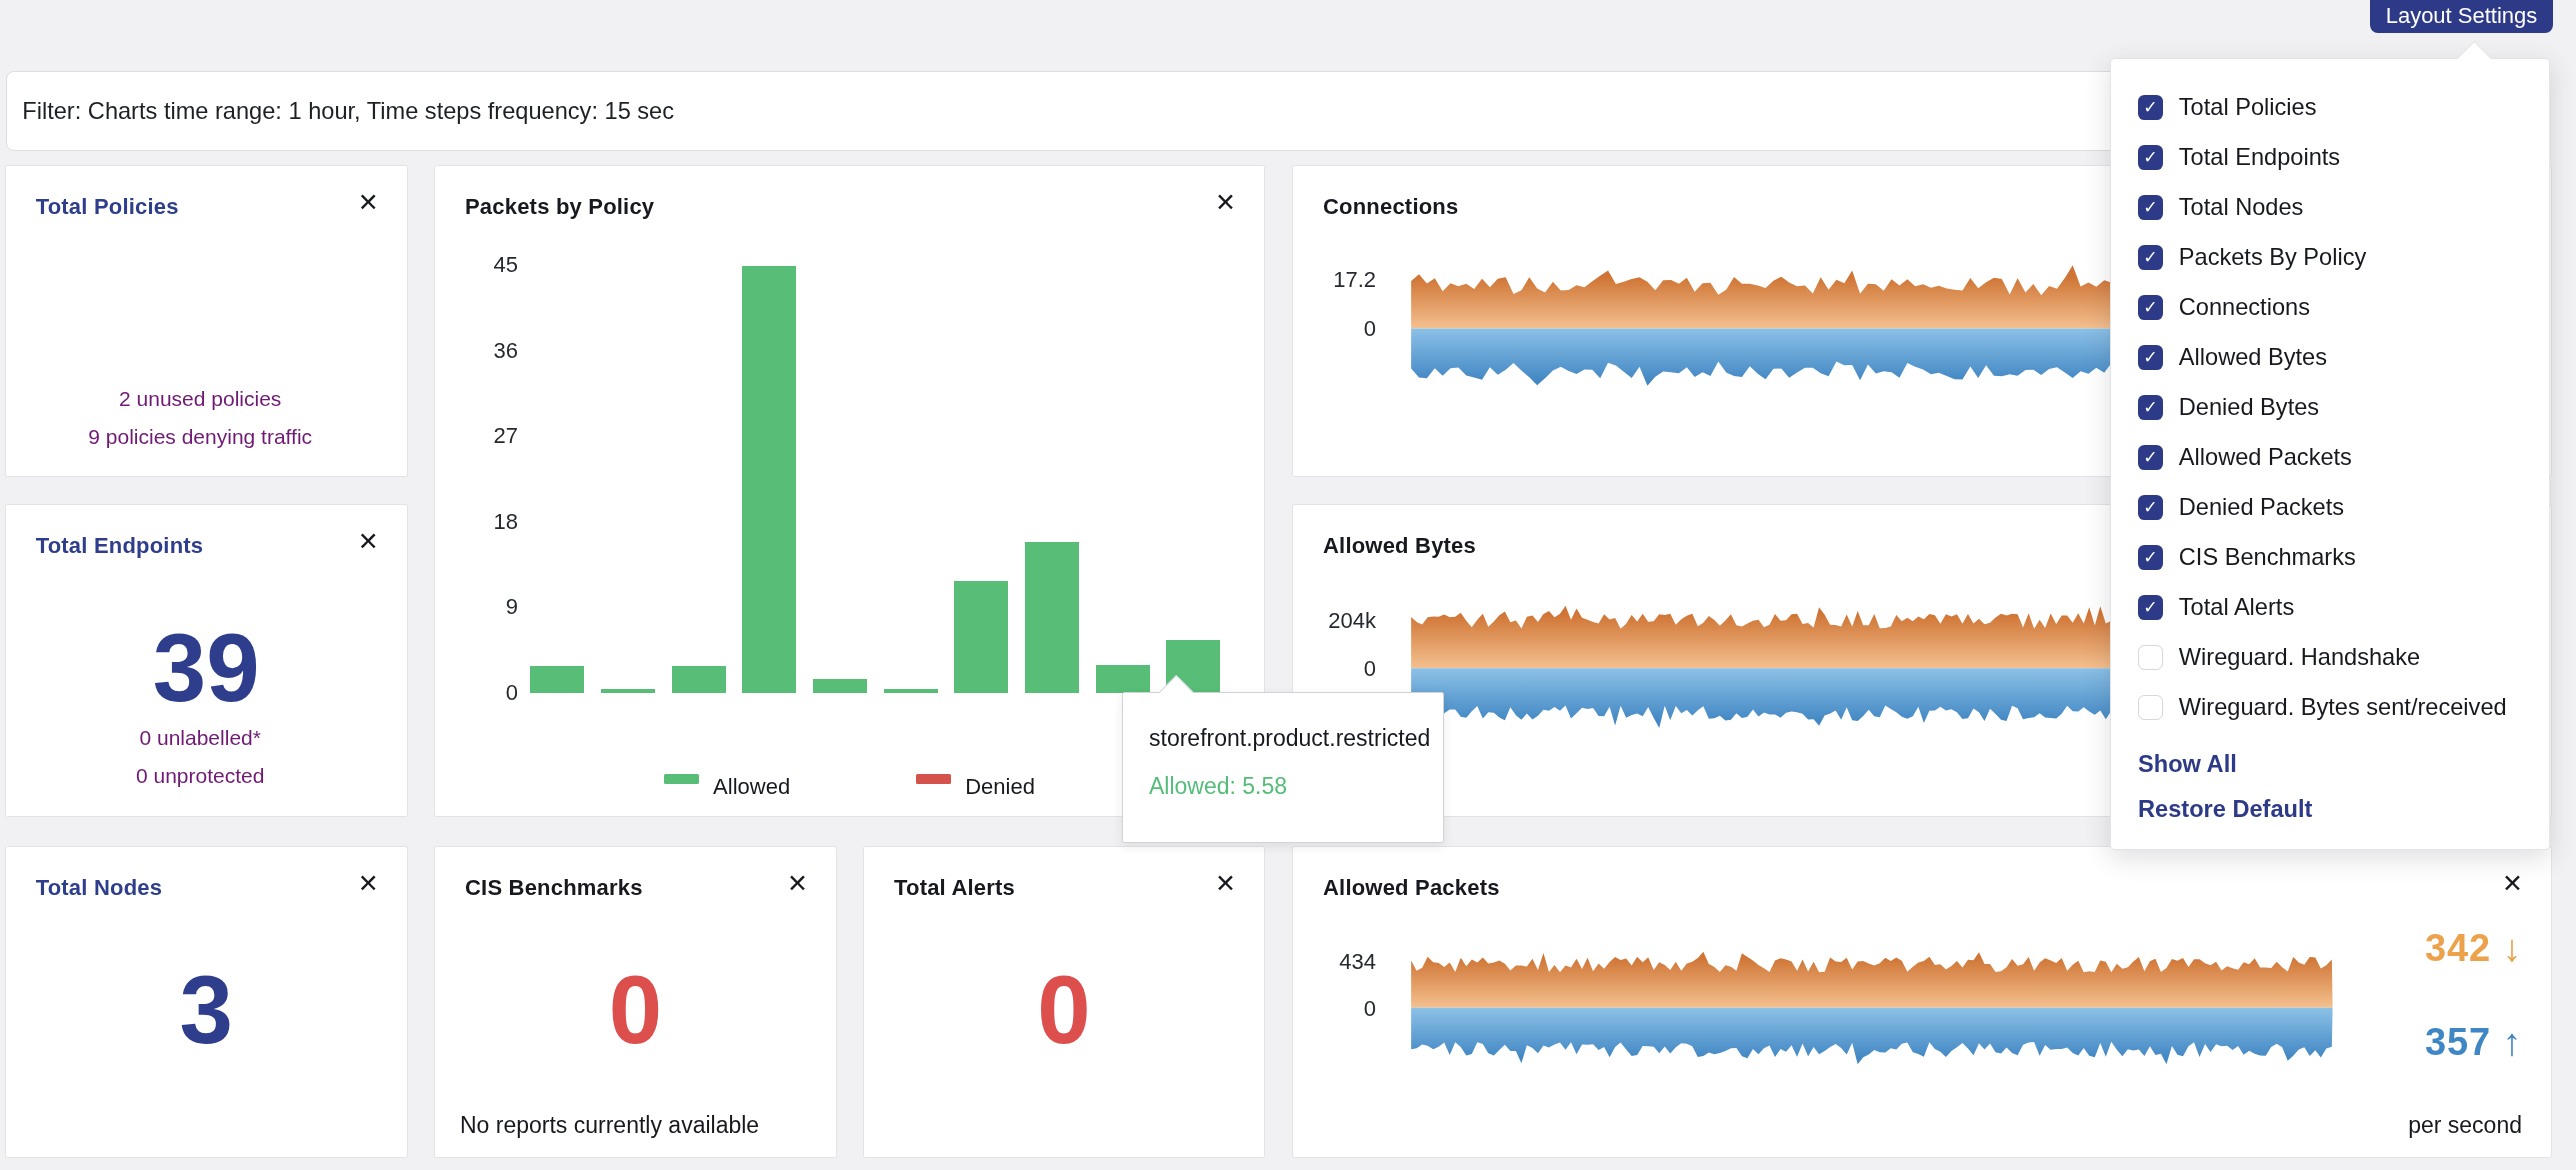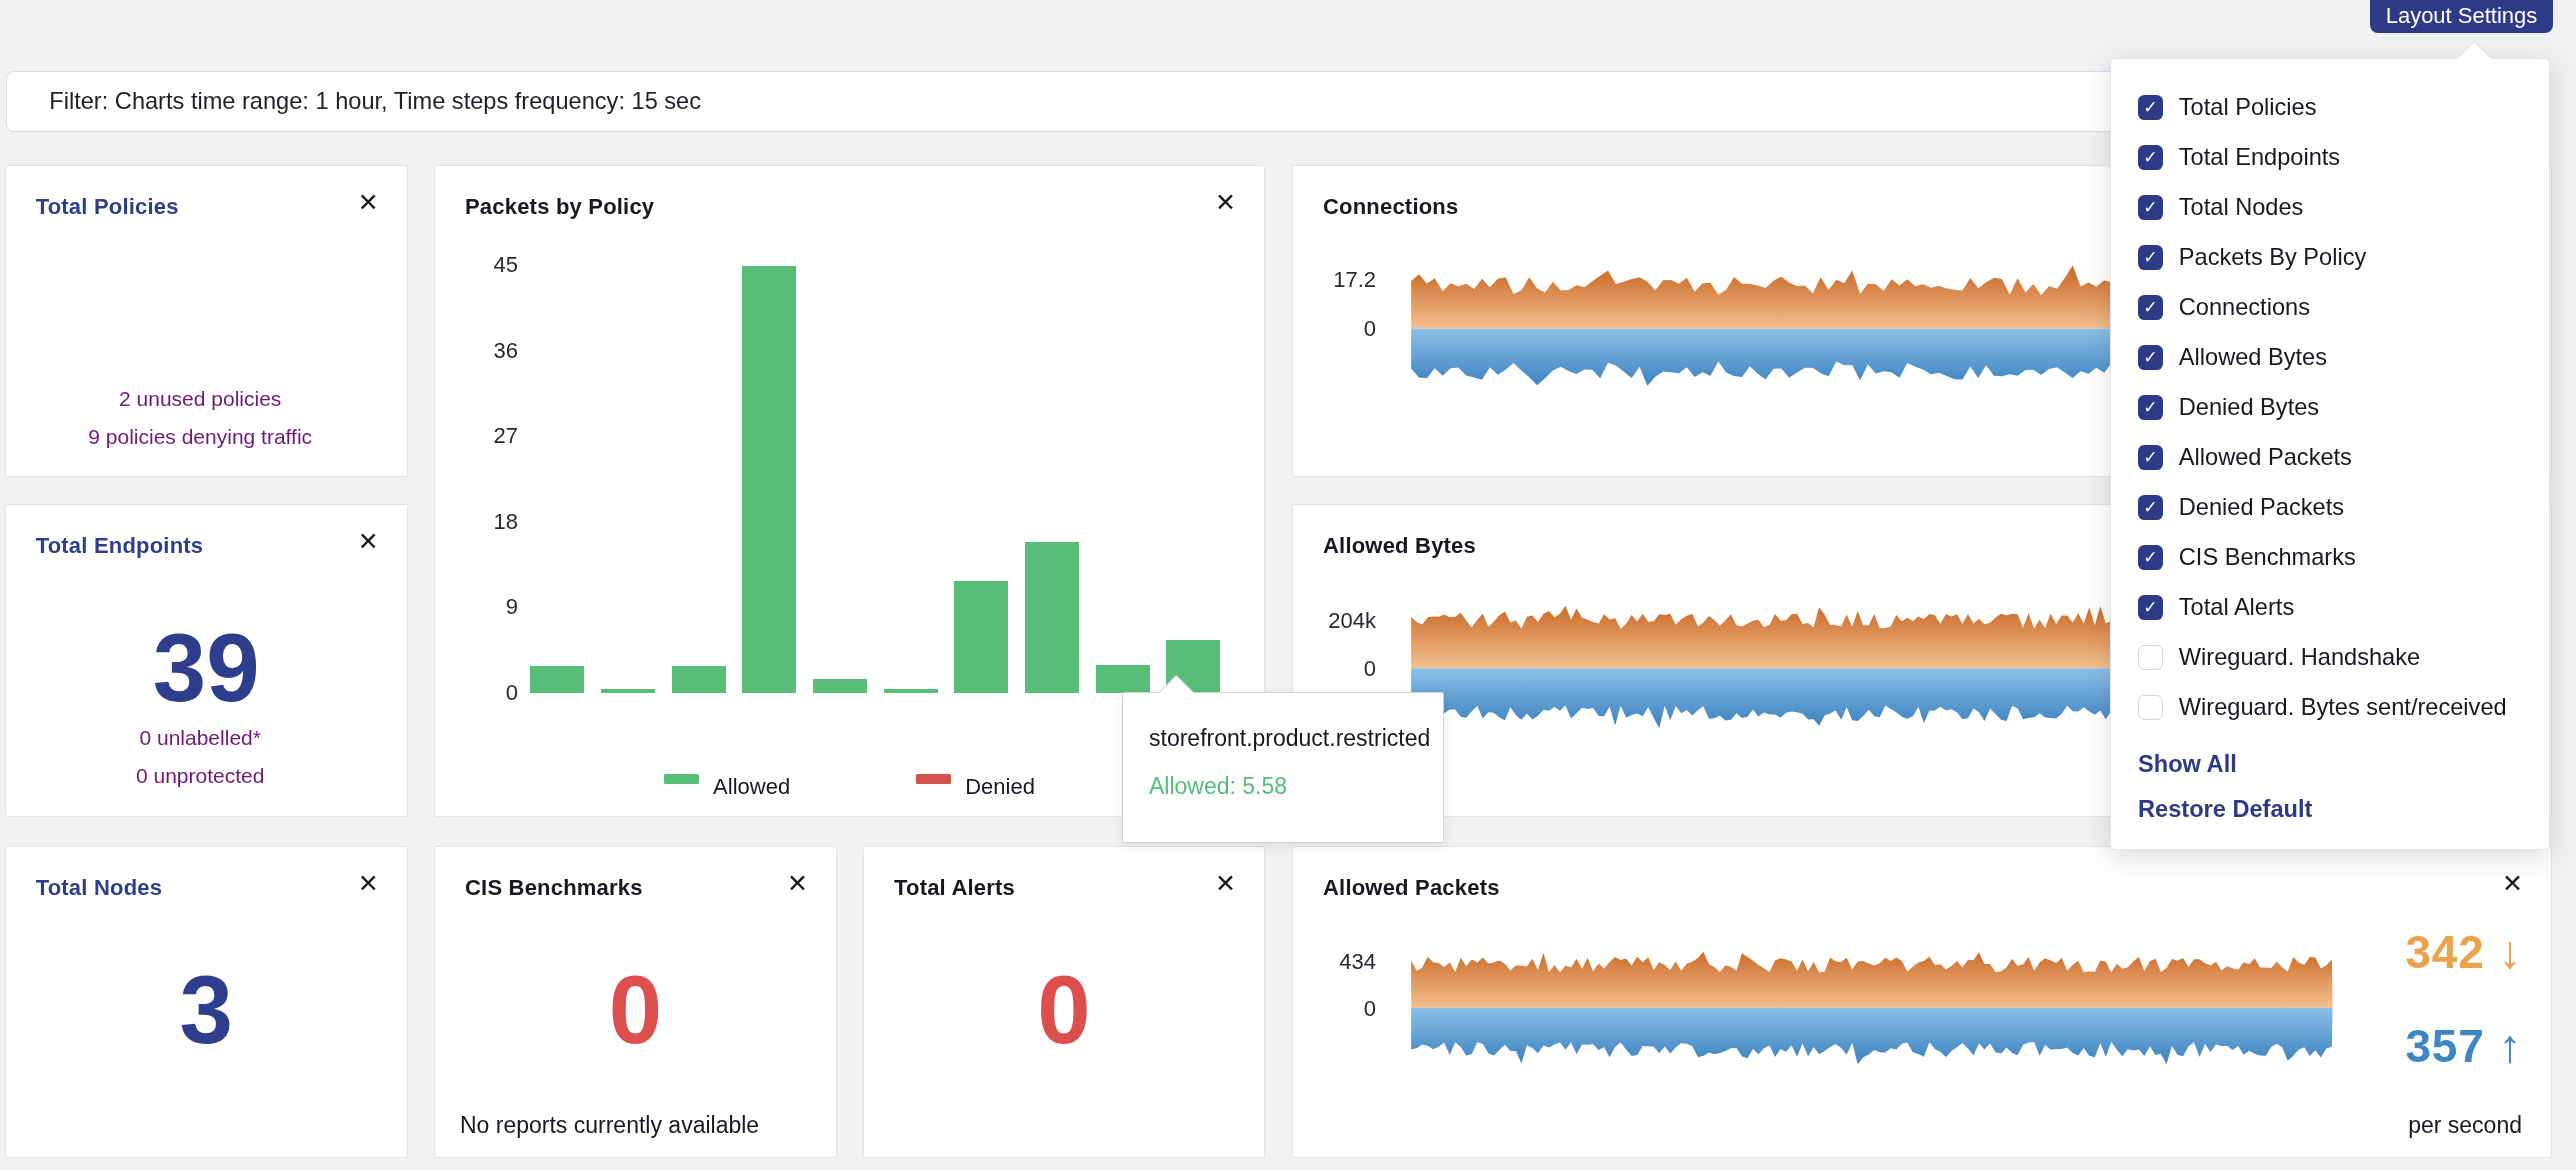--- a/index.html
+++ b/index.html
@@ -1,22 +1,22 @@
 <!DOCTYPE html>
 <html style="font-size:12.6px"><head>
 <meta charset="utf-8">
 <style>
   html,body{margin:0;padding:0}
   body{width:2576px;height:1171px;background:#f1f1f3;font-family:"Liberation Sans","DejaVu Sans",sans-serif;position:relative;overflow:hidden}
 
   .layout-btn{position:absolute;left:2370px;top:-7.9px;width:183px;height:41px;background:#2d3a87;color:#fff;
     font-size:22px;font-weight:500;border:none;border-radius:7.9px;font-family:inherit;z-index:120;padding-top:7.9px;cursor:pointer}
 
-  .filter-bar{position:absolute;left:6.3px;top:71px;width:2544px;height:61px;background:#fff;border:1.6px solid #dcdce1;
-    border-radius:7.9px;box-sizing:border-box;display:flex;align-items:center;padding-left:42px}
+  .filter-bar{position:absolute;left:6.3px;top:71px;width:2544px;height:80px;background:#fff;border:1.6px solid #dcdce1;
+    border-radius:7.9px;box-sizing:border-box;display:flex;align-items:center;padding-left:15px}
   .filter-bar span{font-size:23.6px;color:#1d2025;font-weight:500}
 
   .card{position:absolute;background:#fff;border:1.6px solid #e3e3e7;border-radius:2.4px;box-sizing:border-box}
   .card-title{position:absolute;left:30px;top:28px;font-size:22px;font-weight:700;color:#17191f;letter-spacing:0.2px;z-index:3}
   .card-title.navy{color:#2e3e8d}
   .card-close{position:absolute;right:28px;top:23.6px;font-size:25px;font-weight:600;color:#17191f;background:none;border:none;
     cursor:pointer;padding:0;line-height:1;font-family:inherit;z-index:3}
 
   .stat-num{position:absolute;left:0;right:0;top:115px;text-align:center;font-size:96px;font-weight:800;line-height:1;color:#2e3e8d}
   .stat-num.red{color:#dd4f4d}
@@ -25,21 +25,21 @@
   .note{position:absolute;left:25px;top:265px;font-size:23px;color:#17191f}
 
   .ytick{position:absolute;left:0;width:83px;text-align:right;font-size:22px;color:#26292f}
   .bar{position:absolute;background:#57bd77;bottom:123px}
   .legend{position:absolute;left:0;right:0;top:608px;display:flex;justify-content:center;gap:126px;align-items:center}
   .legend-entry{display:flex;gap:14px;font-size:22px;color:#17191f}
   .swatch{width:35px;height:9.5px;border-radius:1.6px;display:inline-block}
 
   svg.area{position:absolute;left:0;top:0}
 
-  .ap-stat{position:absolute;right:29px;text-align:right;font-size:46px;font-weight:700;line-height:1;letter-spacing:0.8px}
+  .ap-stat{position:absolute;right:29px;text-align:right;font-size:38px;font-weight:700;line-height:1;letter-spacing:0.8px}
   .ap-down{top:82px;color:#eca14b}
   .ap-up{top:176px;color:#3e86c4}
   .ap-unit{position:absolute;right:29px;top:265px;font-size:23px;color:#17191f}
 
   .tooltip{position:absolute;left:1122px;top:692px;width:322px;height:151px;background:#fff;border:1.6px solid #d2d2d7;
     border-radius:2.4px;z-index:50;box-sizing:border-box;box-shadow:0 3.2px 11px rgba(0,0,0,.08)}
   .tooltip::before{content:"";position:absolute;left:41px;top:-13.4px;width:23.6px;height:23.6px;background:#fff;
     border-left:1.6px solid #d2d2d7;border-top:1.6px solid #d2d2d7;transform:rotate(45deg)}
   .tt-title{position:absolute;left:26px;top:31.5px;font-size:23px;color:#17191f}
   .tt-value{position:absolute;left:26px;top:80px;font-size:23px;color:#53bd79}

